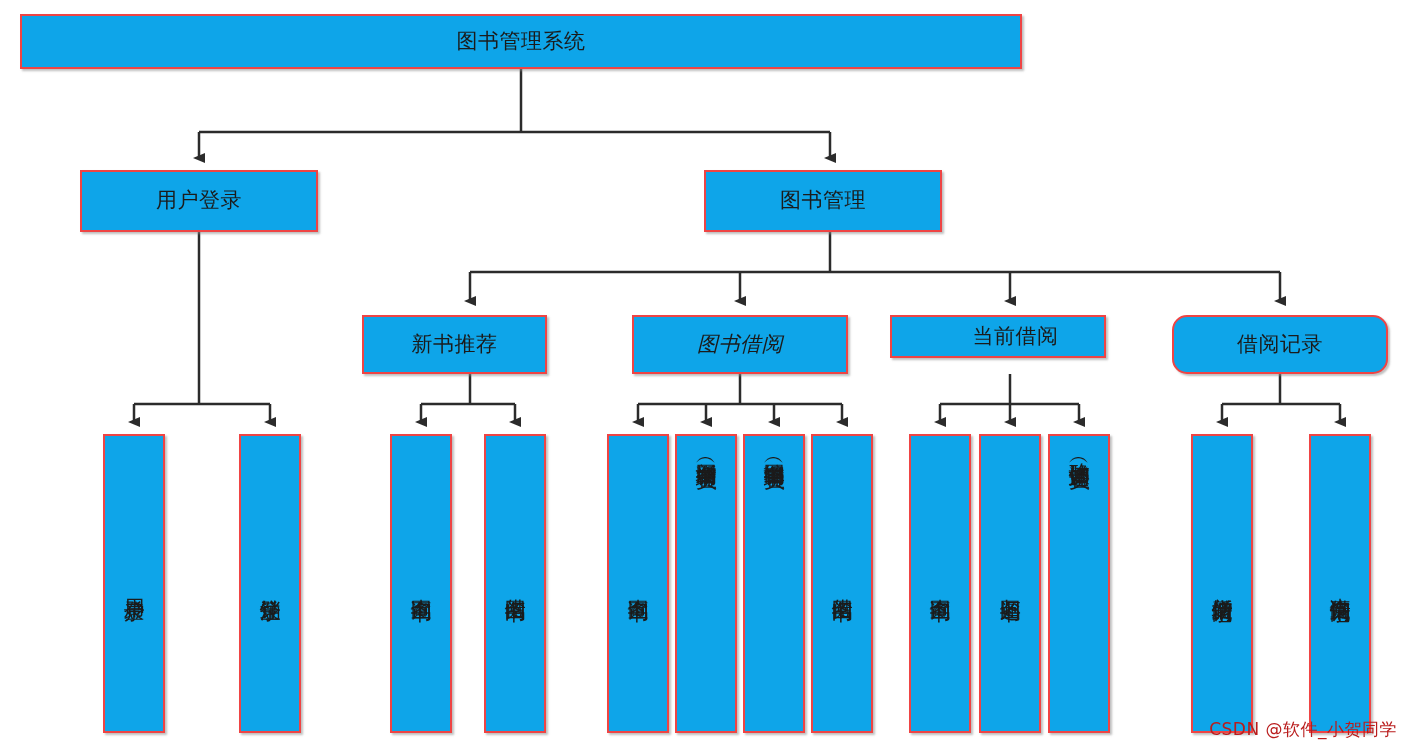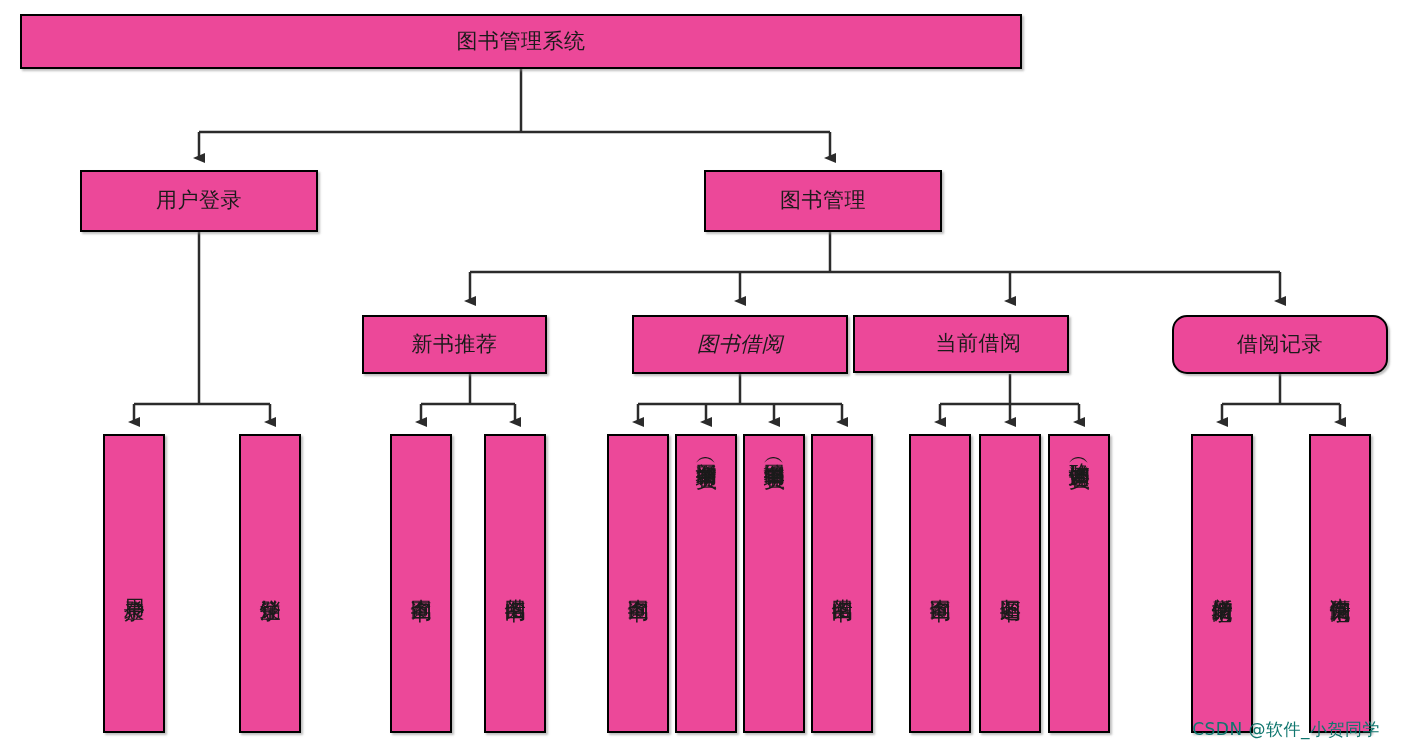--- a/index.html
+++ b/index.html
@@ -21,22 +21,22 @@
     position: absolute;
     left: 0;
     top: 0;
     width: 1405px;
     height: 747px;
     pointer-events: none;
   }
   .node {
     position: absolute;
     box-sizing: border-box;
-    background: #ec4899;
-    border: 2px solid #000000;
+    background: #0ea5e9;
+    border: 2px solid #ef4444;
     box-shadow: 2px 2px 2px rgba(140,140,140,0.55);
     display: flex;
     align-items: center;
     justify-content: center;
     color: #1b1b1b;
   }
   .node.horiz {
     font-size: 21px;
     letter-spacing: 0.5px;
     line-height: 1.2;
@@ -54,24 +54,24 @@
     letter-spacing: 1px;
     white-space: nowrap;
     display: block;
   }
   .node.vert.centered {
     align-items: center;
     padding-top: 0;
   }
   #watermark {
     position: absolute;
-    right: 25px;
+    right: 8px;
     bottom: 6px;
     font-size: 17px;
-    color: #0f766e;
+    color: #b91c1c;
     letter-spacing: 0.5px;
     white-space: nowrap;
   }
 </style>
 </head>
 <body>
 
 <div id="canvas">
 
   <svg id="wires" viewBox="0 0 1405 747">
@@ -134,21 +134,21 @@
   <div class="node horiz" style="left:704px; top:170px; width:238px; height:62px;">
     <span>图书管理</span>
   </div>
 
   <div class="node horiz" style="left:362px; top:315px; width:185px; height:59px;">
     <span>新书推荐</span>
   </div>
   <div class="node horiz" style="left:632px; top:315px; width:216px; height:59px;font-style:italic;">
     <span>图书借阅</span>
   </div>
-  <div class="node horiz" style="left:853px; top:315px; width:216px; height:58px;padding-left:35px;">
+  <div class="node horiz" style="left:890px; top:315px; width:216px; height:43px;padding-left:35px;">
     <span>当前借阅</span>
   </div>
   <div class="node horiz" style="left:1172px; top:315px; width:216px; height:59px;border-radius:15px;">
     <span>借阅记录</span>
   </div>
 
   <div class="node vert centered" style="left:103px; top:434px; width:62px; height:299px;">
     <span class="vtext">用户登录</span>
   </div>
   <div class="node vert centered" style="left:239px; top:434px; width:62px; height:299px;">

